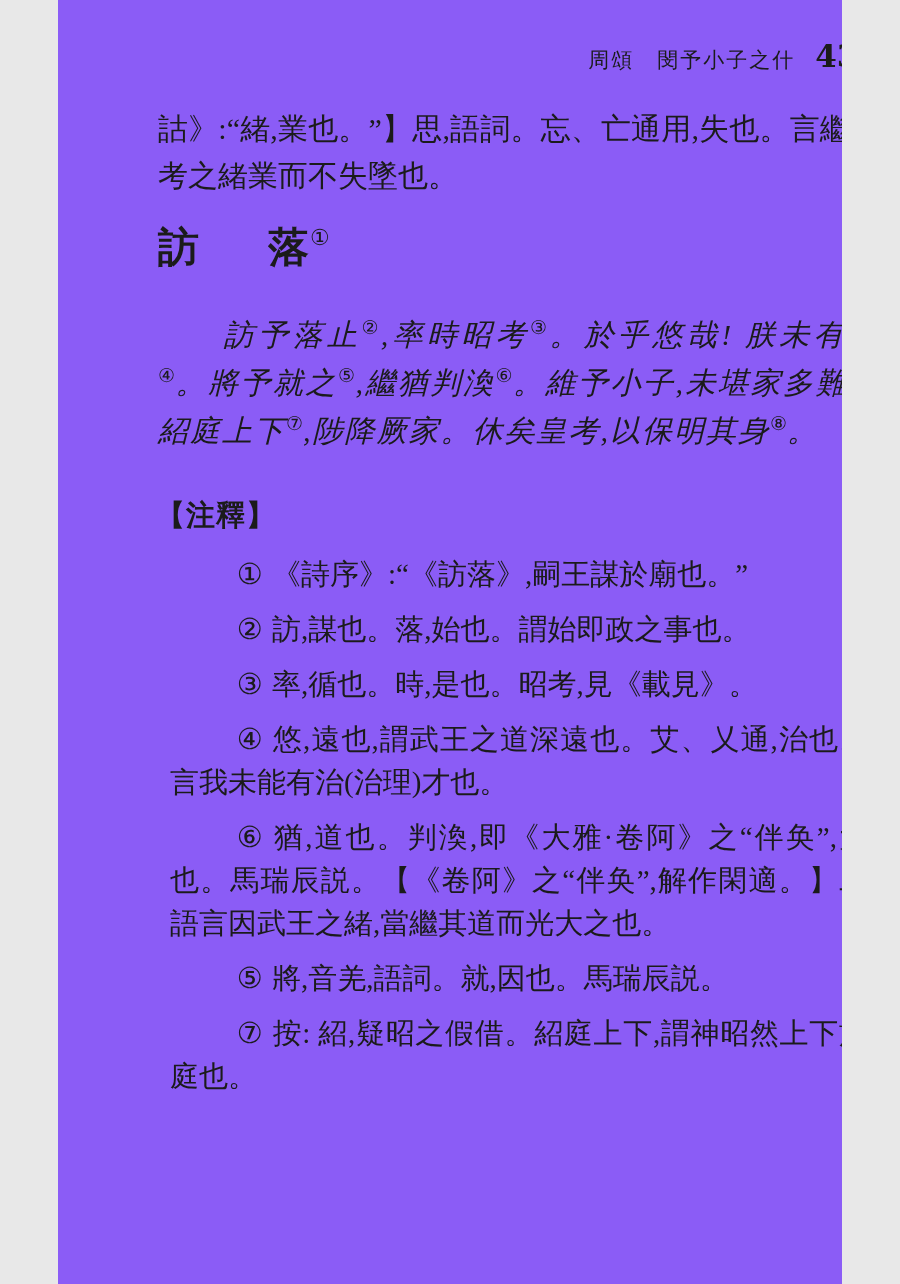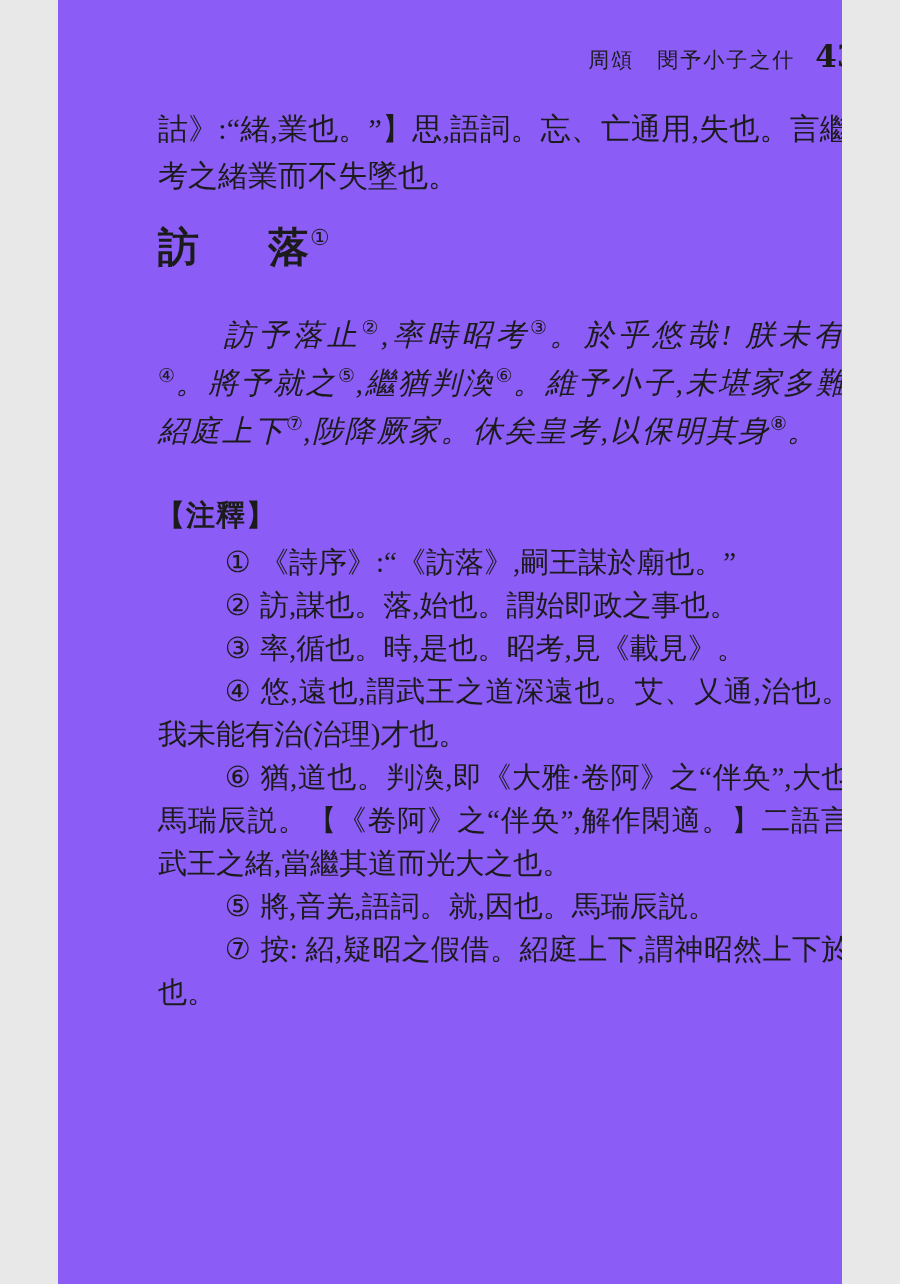--- a/index.html
+++ b/index.html
@@ -94,21 +94,21 @@
   .notes {
     position: absolute;
     top: 541px;
     left: 100px;
     width: 722px;
     font-size: 29px;
     line-height: 43px;
     text-align: justify;
   }
   .notes p {
-    margin: 0;
+    margin: 12px;
     padding: 0;
     text-indent: 2.3em;
   }
   .note-marker { margin-right: 0.32em; }
 </style>
 </head>
 <body>
 
 <div class="page">
 

